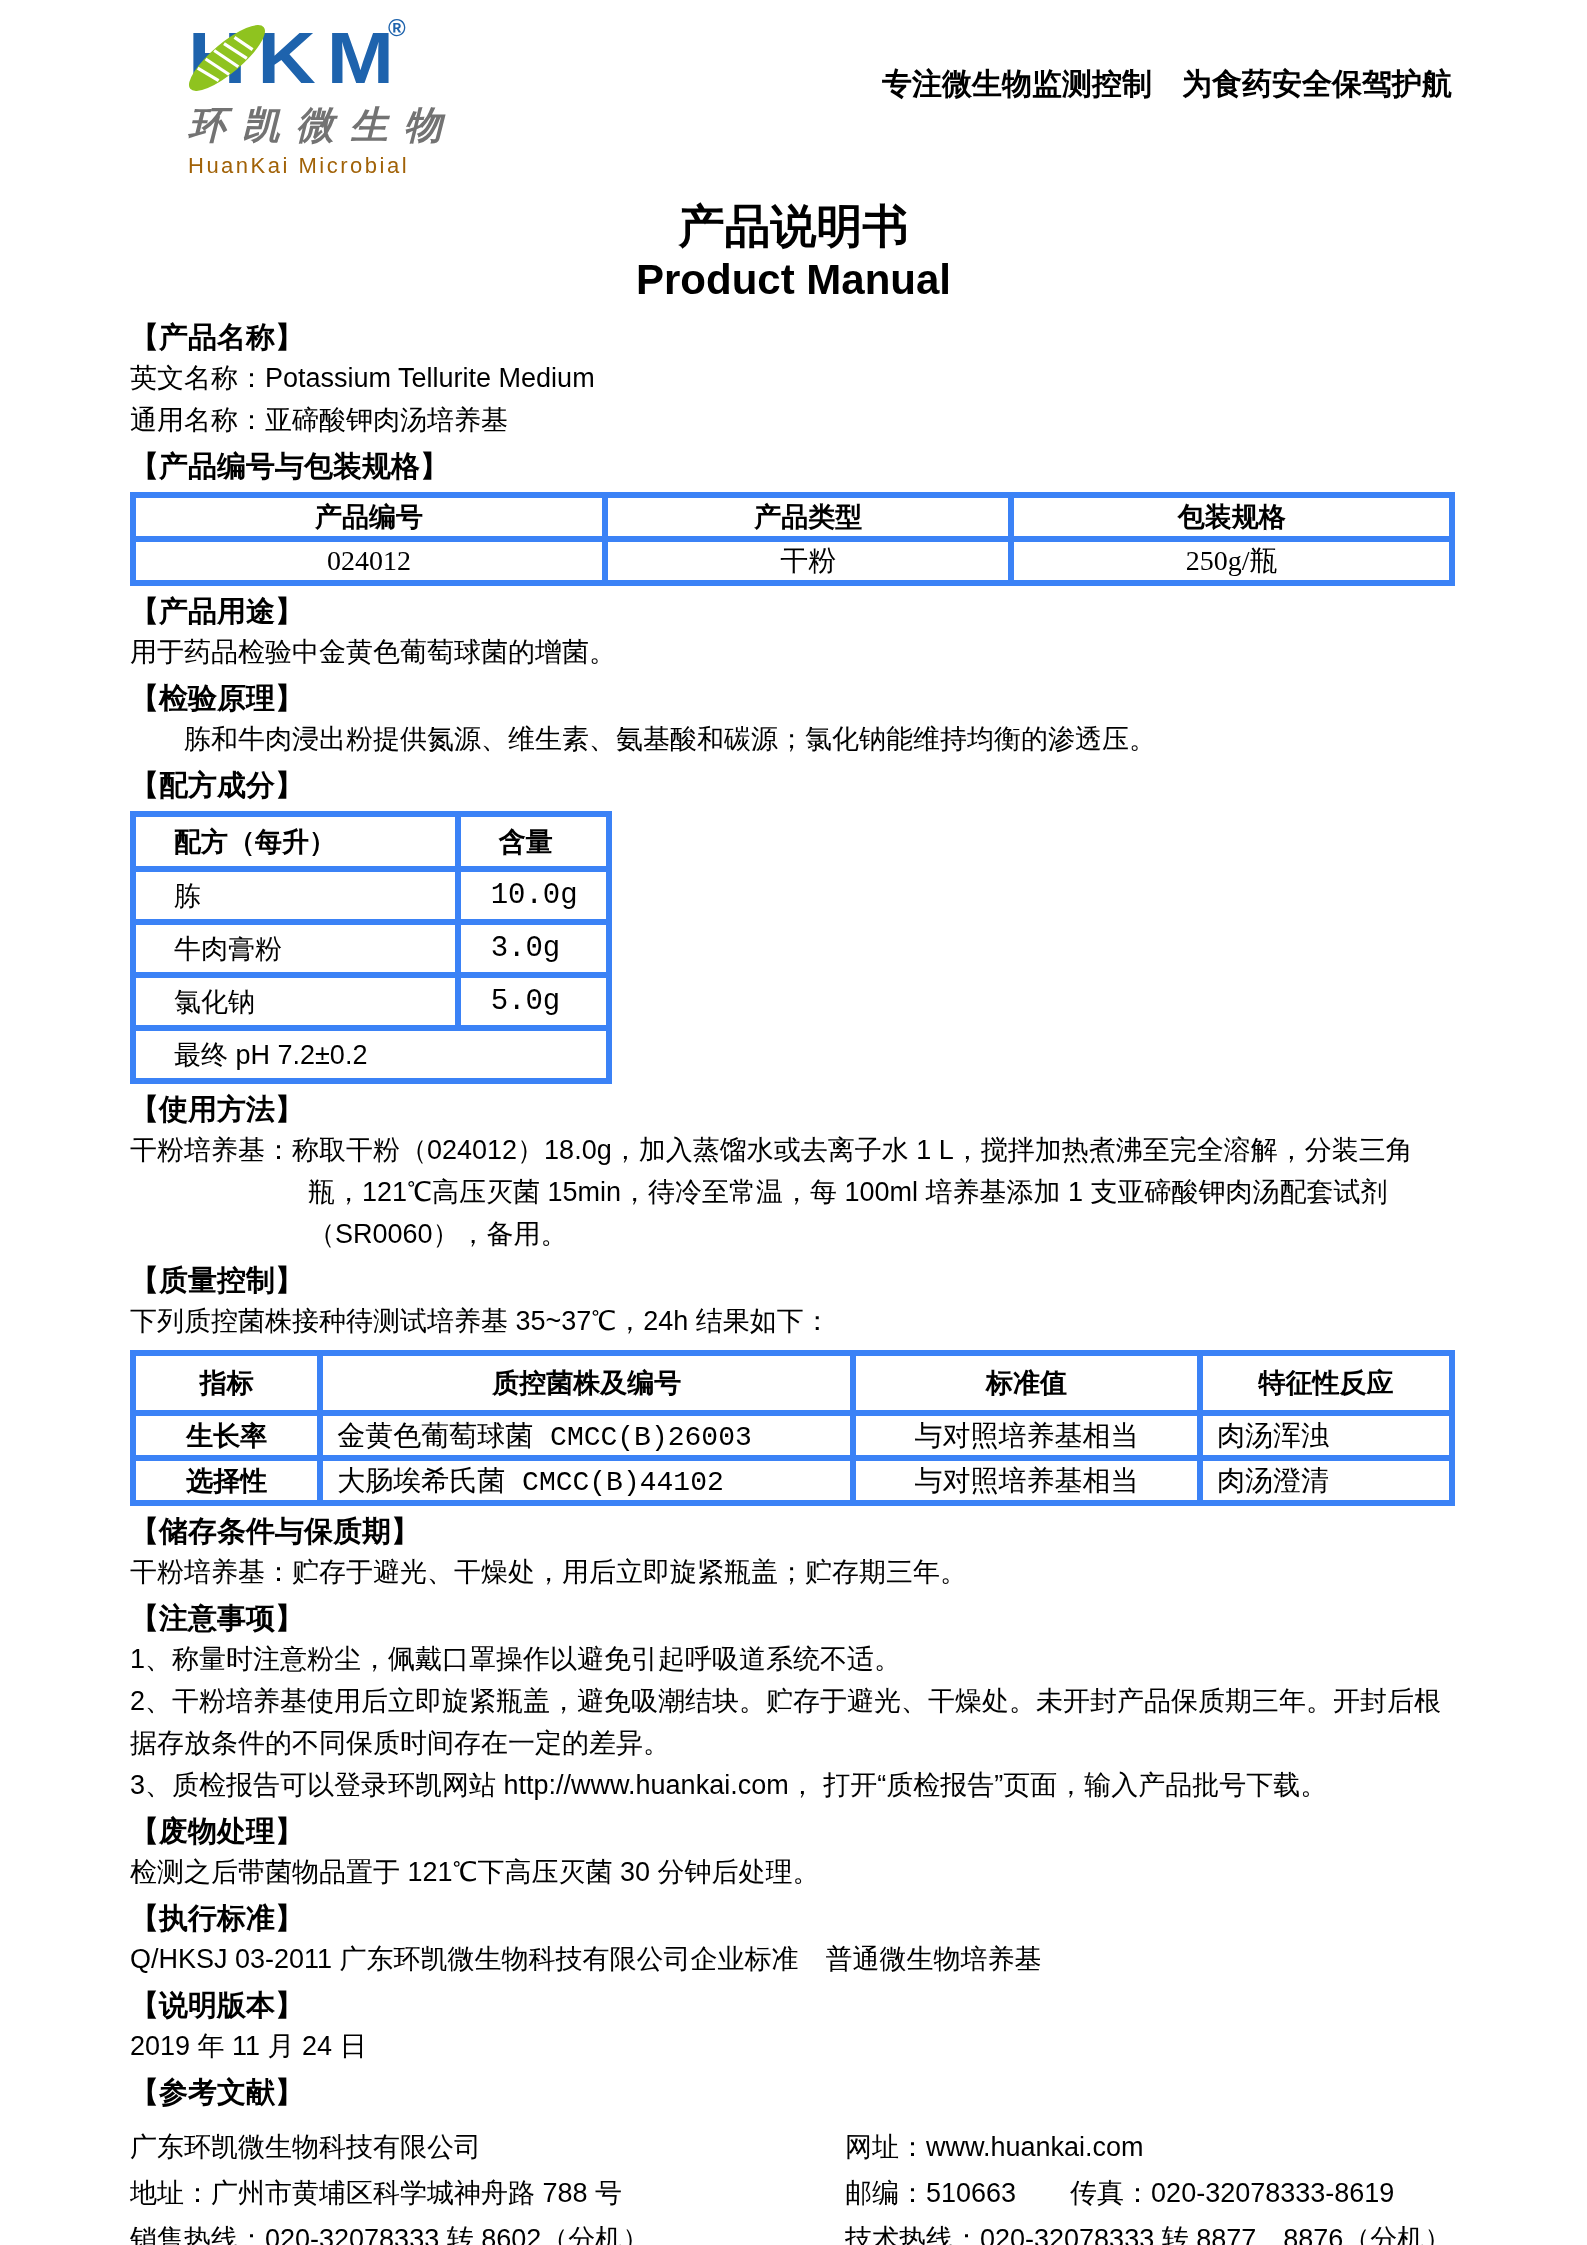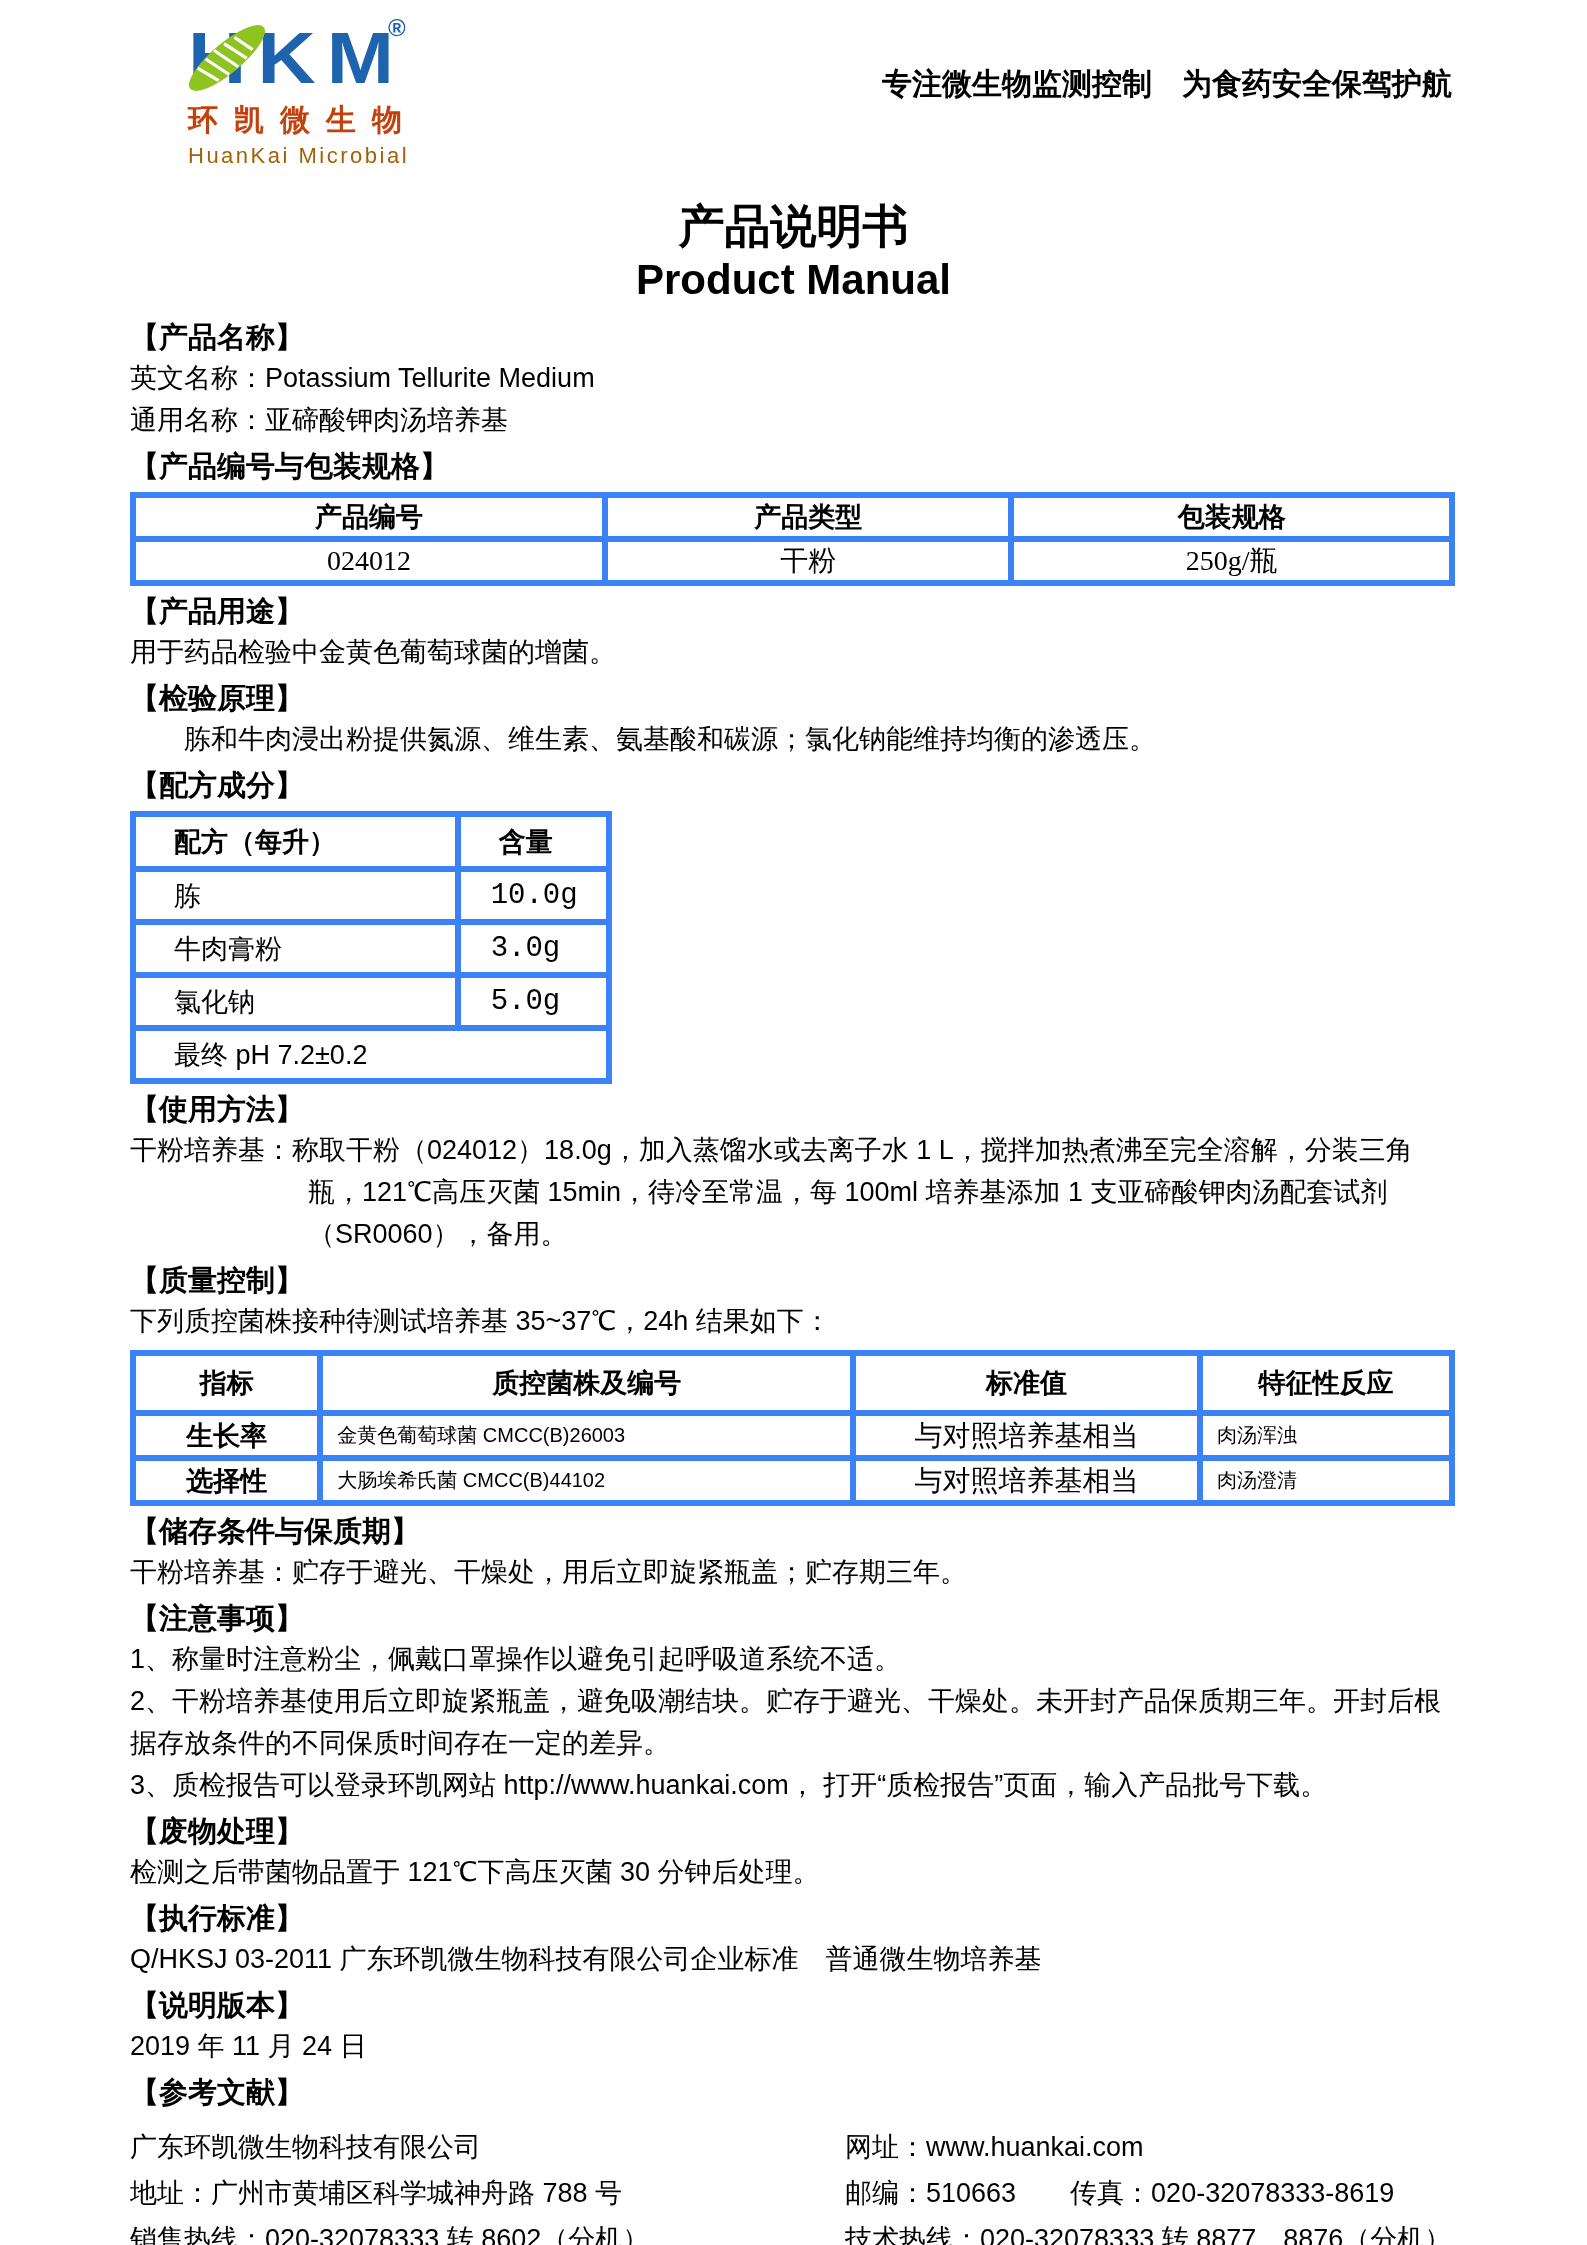--- a/index.html
+++ b/index.html
@@ -14,21 +14,21 @@
   
   .header { display:flex; justify-content:space-between; padding:22px 135px 0 188px; height:160px; }
   .logo { position:relative; width:300px; }
   .logo-top { position:relative; line-height:1; white-space:nowrap; }
   .logo-acronym {
     font-size:72px; font-weight:900; color:#1E63AD; letter-spacing:10px;
     display:inline-block; transform:scaleX(1.12); transform-origin:left;
   }
   .logo-reg { font-size:24px; font-weight:700; color:#1E63AD; vertical-align:top; position:relative; top:-6px; left:6px; }
   .logo-ribbon { position:absolute; left:-16px; top:-8px; pointer-events:none; }
-  .logo-cn { color:#c2410c; font-size:30px; font-weight:700; letter-spacing:16px; margin-top:6px; white-space:nowrap; }
+  .logo-cn { color:#737373; font-size:38px; font-weight:700; letter-spacing:16px; margin-top:6px; white-space:nowrap;font-style:italic; }
   .logo-en { color:#a16207; font-size:22px; letter-spacing:2.5px; margin-top:2px; white-space:nowrap; }
   .slogan { font-size:30px; font-weight:700; margin-top:42px; white-space:nowrap; }
 
   
   .titles { text-align:center; margin-top:38px; }
   .title-cn { font-size:46px; font-weight:700; line-height:56px; }
   .title-en { font-size:42px; font-weight:700; line-height:52px; }
 
   
   .content { padding:6px 132px 0 130px; }
@@ -50,21 +50,21 @@
   .tbl-formula th { height:55px; text-align:left; font-weight:700; padding-left:38px;font-family:Liberation Mono, monospace; }
   .tbl-formula td { height:53px; text-align:left; padding-left:38px; }
   .tbl-formula td.qty { font-family:Liberation Mono, monospace; font-size:29px; padding-left:30px; }
   .tbl-formula td.ph { font-size:27px; }
   .col-f1 { width:330px; } .col-f2 { width:152px; }
 
   .tbl-qc { width:100%; }
   .tbl-qc th { height:60px; font-weight:700; }
   .tbl-qc td { height:45px; }
   .tbl-qc td.ind { font-weight:700; text-align:center; }
-  .tbl-qc td.strain, .tbl-qc td.react { font-family:Liberation Sans, sans-serif; font-size:20px; padding-left:14px; text-align:left; }
+  .tbl-qc td.strain, .tbl-qc td.react { font-family:Liberation Mono, monospace; font-size:28px; padding-left:14px; text-align:left; }
   .tbl-qc td.std { font-family:"Liberation Serif", serif; font-size:28px; text-align:center; }
   .col-q1 { width:14.2%; } .col-q2 { width:40.4%; } .col-q3 { width:26.3%; } .col-q4 { width:19.1%; }
 
   
   .footer { display:flex; margin-top:14px; }
   .f-col { display:flex; flex-direction:column; }
   .f-left { width:715px; }
   .f-col p { font-size:27px; line-height:46px; white-space:nowrap; }
 </style>
 </head>

